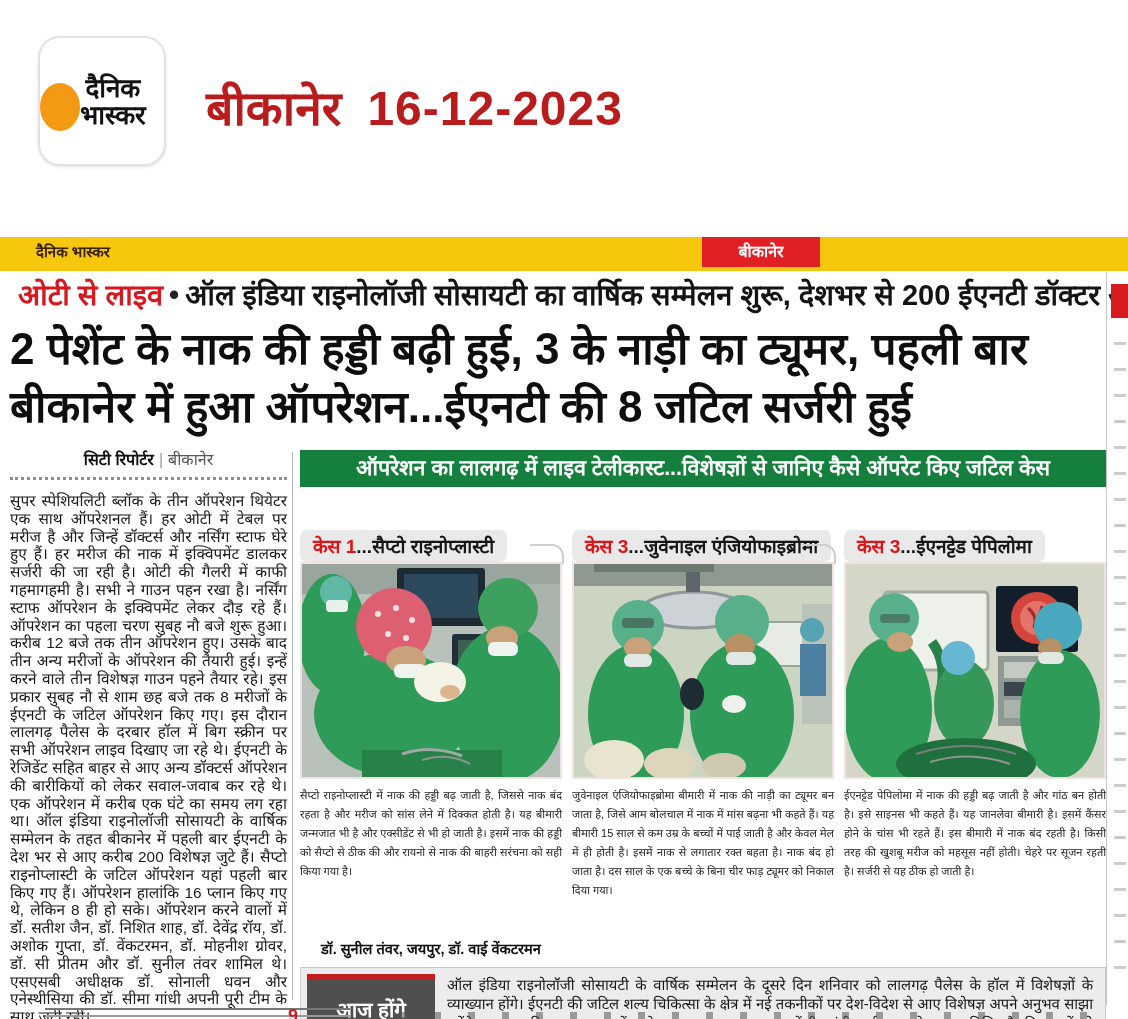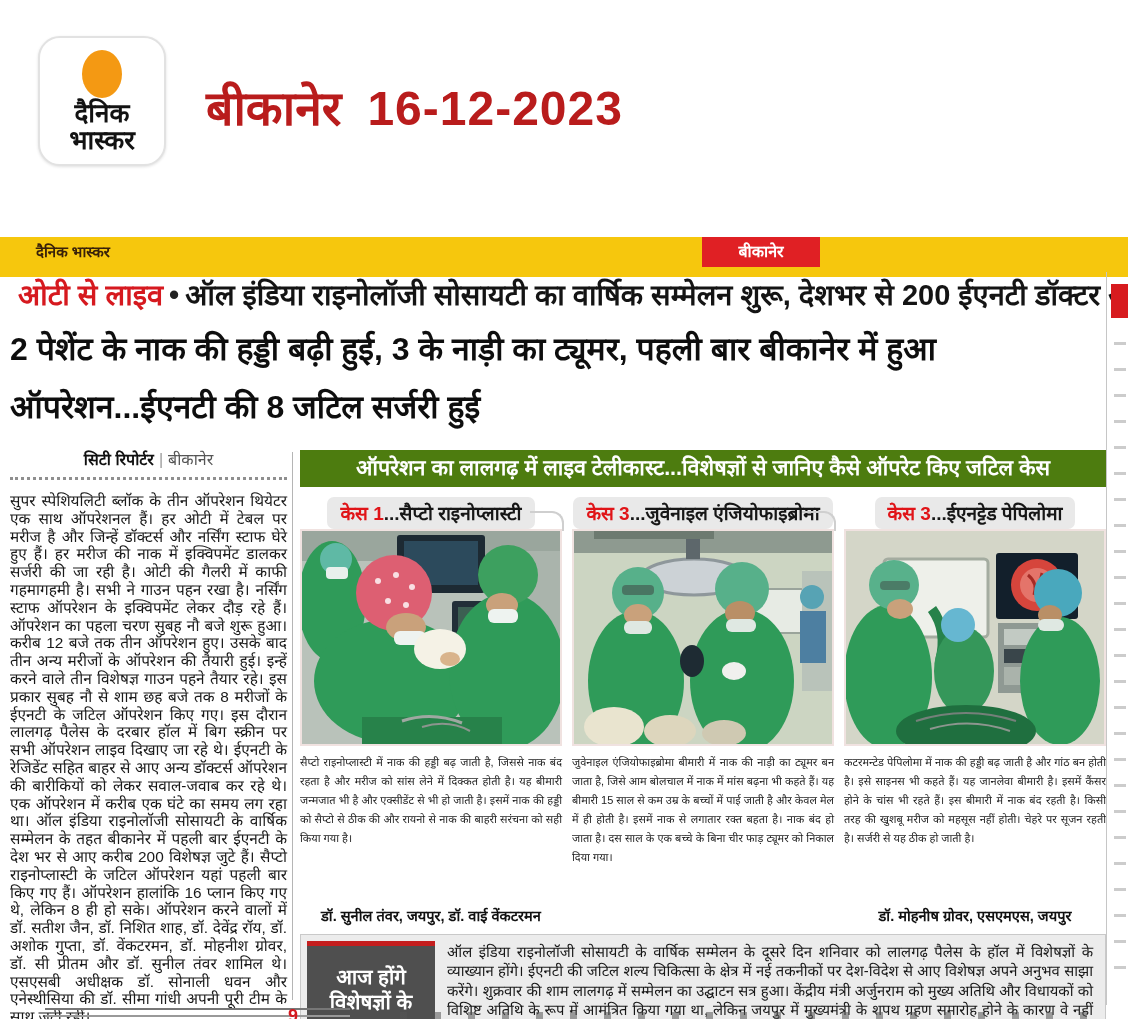--- a/index.html
+++ b/index.html
@@ -3,61 +3,61 @@
 <meta charset="utf-8">
 <style>
   * { margin:0; padding:0; box-sizing:border-box; }
   html,body { width:1128px; height:1019px; background:#fdfdfd; overflow:hidden;
     font-family:"Liberation Sans","DejaVu Sans",sans-serif; }
   .stage { position:relative; width:1128px; height:1019px; background:#fff; }
 
   
   .logo { position:absolute; left:38px; top:36px; width:128px; height:130px;
     background:#fff; border:2px solid #e2e2e2; border-radius:22px;
-    display:flex; flex-direction:column; align-items:center; justify-content:flex-start;
+    display:flex; flex-direction:row; align-items:center; justify-content:flex-start;
     box-shadow:0 1px 3px rgba(0,0,0,.12); }
   .logo-dot { width:40px; height:48px; border-radius:50%; background:#f49913; margin-top:12px; }
   .logo-text { font-weight:bold; font-size:26px; line-height:27px; color:#121212; text-align:center; margin-top:2px; }
   .page-title { position:absolute; left:206px; top:74px; font-size:48px; font-weight:bold; color:#b91c1c; }
   .page-title .date { margin-left:26px; letter-spacing:1px; }
 
   
-  .masthead { position:absolute; left:0; top:237px; width:1128px; height:40px; background:#f6c70d; }
+  .masthead { position:absolute; left:0; top:237px; width:1128px; height:34px; background:#f6c70d; }
   .masthead-brand { position:absolute; left:36px; top:0; line-height:30px; font-size:15px;
     font-weight:bold; color:#38210a; }
   .masthead-city { position:absolute; left:702px; top:0; width:118px; height:30px; background:#e02024;
     color:#fff; font-weight:bold; font-size:16px; text-align:center; line-height:30px; }
 
   
   .kicker { position:absolute; left:18px; top:274px; width:1080px; font-size:29px; white-space:nowrap; }
   .kicker-highlight { color:#d6191f; font-weight:bold; }
   .kicker-bullet { color:#222; font-weight:bold; margin:0 6px; }
   .kicker-rest { color:#141414; font-weight:600; }
 
   
-  .headline { position:absolute; left:10px; top:320px; width:1092px; font-size:32px; font-weight:800;
+  .headline { position:absolute; left:10px; top:320px; width:1092px; font-size:44px; font-weight:800;
     line-height:58px; color:#0e0e0e; letter-spacing:0; }
 
   
   .left-col { position:absolute; left:10px; top:448px; width:277px; }
   .byline { text-align:center; font-size:16px; margin-bottom:7px; }
   .byline-reporter { font-weight:bold; color:#111; }
   .byline-sep { color:#999; margin:0 5px; }
   .byline-city { color:#555; }
   .byline-rule { border-top:3px dotted #8f8f8f; margin:0 0 12px 0; }
   .body-text { font-size:15.4px; line-height:17.8px; text-align:justify; color:#191919; }
   .col-divider { position:absolute; left:292px; top:452px; width:1px; height:548px; background:#b5b5b5; }
 
   
   .feature { position:absolute; left:300px; top:450px; width:806px; }
-  .feature-header { height:37px; background:#4d7c0f; color:#fff; font-weight:bold; font-size:21.5px;
+  .feature-header { height:37px; background:#15803d; color:#fff; font-weight:bold; font-size:21.5px;
     text-align:center; line-height:37px; white-space:nowrap; overflow:hidden; }
   .cases { display:flex; gap:10px; margin-top:10px; }
   .case { width:262px; }
-  .case-label-row { display:flex; justify-content:center; align-items:center; height:32px; position:relative; }
+  .case-label-row { display:flex; align-items:center; height:32px; position:relative;margin-top:33px; }
   .case-label { background:#e9e9e9; border-radius:7px; padding:3px 13px; font-size:19px; font-weight:bold;
     color:#161616; white-space:nowrap; }
   .case-num { color:#e01418; }
   .case-connector { position:absolute; right:-2px; top:14px; width:34px; height:20px;
     border-top:2px solid #cfcfcf; border-right:2px solid #cfcfcf; border-top-right-radius:12px; }
   .case-photo { width:262px; height:217px; border:2px solid #f0e2e0; background:#cdd4ca; overflow:hidden; }
   .case-photo svg { display:block; }
   .case-caption { margin-top:7px; font-size:11px; line-height:19px; text-align:justify; color:#1c1c1c;
     min-height:134px; }
   .case-doctors { font-size:14.6px; font-weight:bold; text-align:center; color:#111; margin-top:18px; }
@@ -232,22 +232,21 @@
             <circle cx="112" cy="94" r="17" fill="#66b7d1"></circle>
             <ellipse cx="214" cy="150" rx="40" ry="64" fill="#2f9b59"></ellipse>
             <circle cx="212" cy="62" r="24" fill="#49a8bd"></circle>
             <ellipse cx="204" cy="84" rx="12" ry="10" fill="#b98f66"></ellipse>
             <rect x="192" y="88" width="26" height="12" rx="6" fill="#dfe8e2"></rect>
             <ellipse cx="120" cy="200" rx="70" ry="26" fill="#1f6f3f"></ellipse>
             <path d="M70 190 q50 -16 100 0" stroke="#75807a" stroke-width="2" fill="none"></path>
             <path d="M84 198 q40 -12 80 2" stroke="#8d968f" stroke-width="2" fill="none"></path>
           </svg>
         </div>
-        <div class="case-caption">कटरमन्टेड पेपिलोमा में नाक की हड्डी बढ़ जाती है और गांठ बन होती है। इसे साइनस भी कहते हैं। यह जानलेवा बीमारी है। इसमें कैंसर होने के चांस भी रहते हैं। इस बीमारी में नाक बंद रहती है। किसी तरह की खुशबू मरीज को महसूस नहीं होती। चेहरे पर सूजन रहती है। सर्जरी से यह ठीक हो जाती है।</div>
-        <div class="case-doctors">डॉ. मोहनीष ग्रोवर, एसएमएस, जयपुर</div>
+        <div class="case-caption">ईएनट्टेड पेपिलोमा में नाक की हड्डी बढ़ जाती है और गांठ बन होती है। इसे साइनस भी कहते हैं। यह जानलेवा बीमारी है। इसमें कैंसर होने के चांस भी रहते हैं। इस बीमारी में नाक बंद रहती है। किसी तरह की खुशबू मरीज को महसूस नहीं होती। चेहरे पर सूजन रहती है। सर्जरी से यह ठीक हो जाती है।</div>
       </div>
     </div>
 
     <div class="bottom-panel">
       <div class="lecture-box">
         <span>आज होंगे</span>
         <span>विशेषज्ञों के</span>
         <span>व्याख्यान</span>
       </div>
       <div class="lecture-text">ऑल इंडिया राइनोलॉजी सोसायटी के वार्षिक सम्मेलन के दूसरे दिन शनिवार को लालगढ़ पैलेस के हॉल में विशेषज्ञों के व्याख्यान होंगे। ईएनटी की जटिल शल्य चिकित्सा के क्षेत्र में नई तकनीकों पर देश-विदेश से आए विशेषज्ञ अपने अनुभव साझा करेंगे। शुक्रवार की शाम लालगढ़ में सम्मेलन का उद्घाटन सत्र हुआ। केंद्रीय मंत्री अर्जुनराम को मुख्य अतिथि और विधायकों को विशिष्ट अतिथि के रूप में आमंत्रित किया गया था, लेकिन जयपुर में मुख्यमंत्री के शपथ ग्रहण समारोह होने के कारण वे नहीं आ सके। पीबीएम हॉस्पिटल में ईएनटी विभाग के प्रोफेसर डॉ. गौरव गुप्ता ने बताया कि प्रिंसिपल डॉ. गुंजन सोनी की अध्यक्षता में कार्यक्रम की रंगारंग शुरुआत की गई।</div>

